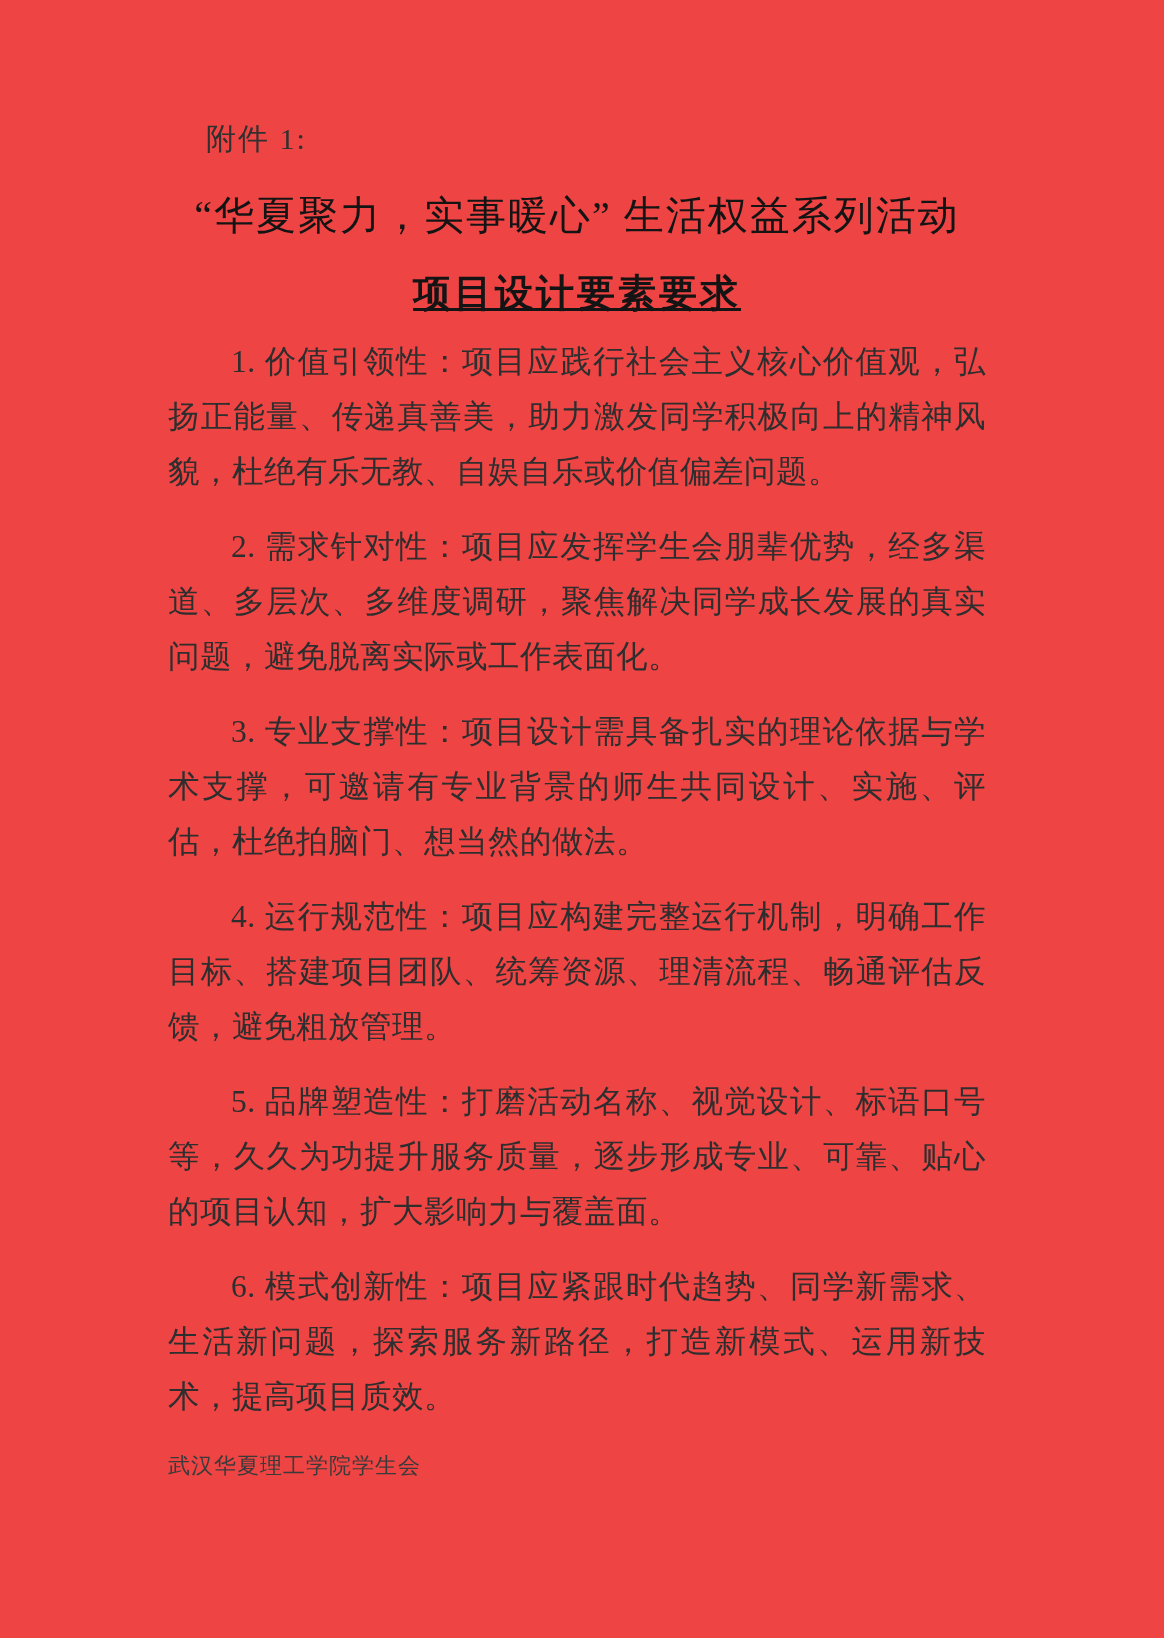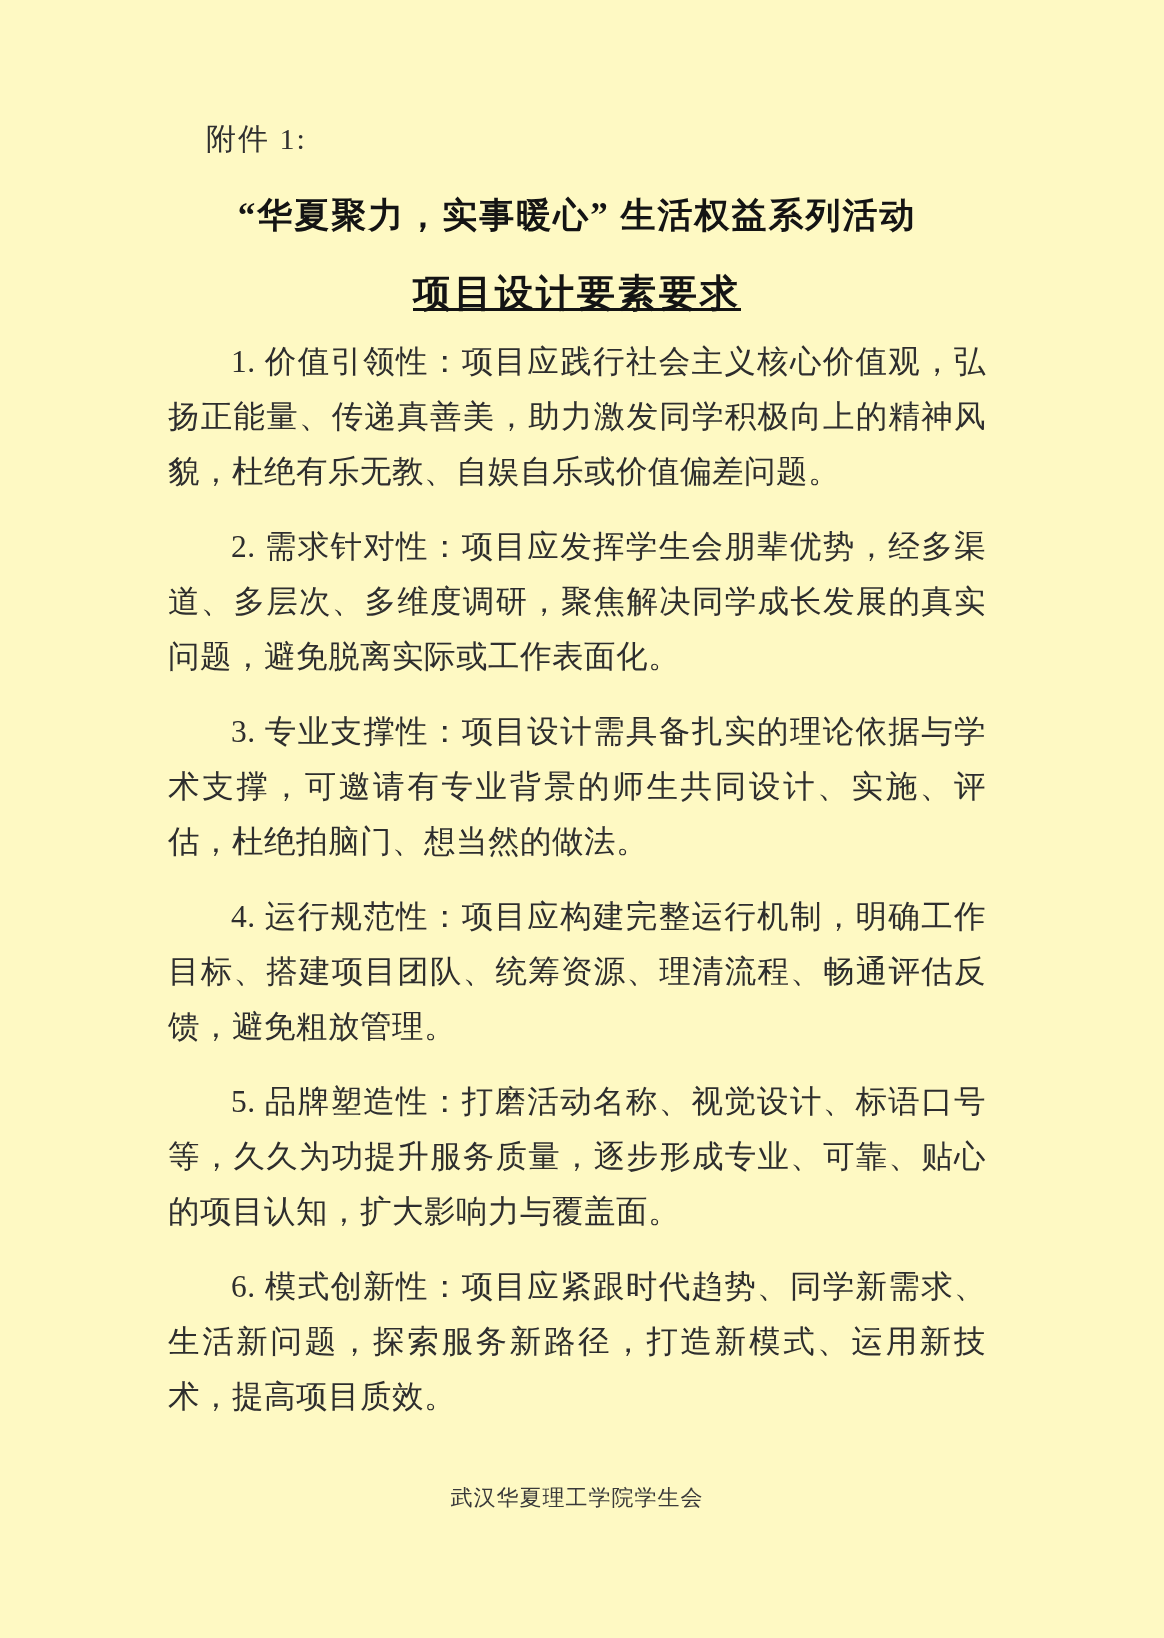--- a/index.html
+++ b/index.html
@@ -14,35 +14,35 @@
     font-family: "Liberation Serif", "DejaVu Serif", serif;
     color: #2b2b2b;
     overflow: hidden;
   }
   .page {
     position: relative;
     box-sizing: border-box;
     width: 1164px;
     height: 1638px;
     padding: 120px 178px 0 168px;
-    background: #fef9c3;
+    background: #ef4444;
   }
   .attachment-label {
     font-size: 30px;
     line-height: 38px;
     color: #303030;
     margin: 0 0 32px 38px;
     letter-spacing: 2px;
   }
   .doc-title {
     margin: 0 0 26px 0;
     text-align: center;
-    font-size: 35px;
+    font-size: 40px;
     line-height: 52px;
-    font-weight: bold;
+    font-weight: normal;
     color: #141414;
     letter-spacing: 2px;
   }
   .doc-subtitle {
     margin: 0 0 16px 0;
     text-align: center;
     font-size: 38px;
     line-height: 50px;
     font-weight: bold;
     color: #141414;
@@ -53,22 +53,22 @@
     margin: 0 0 20px 0;
     font-size: 31.5px;
     line-height: 55px;
     text-align: justify;
     text-justify: inter-ideograph;
     text-indent: 2em;
     color: #2e2e2e;
     letter-spacing: 0.5px;
   }
   .doc-footer {
-    margin-top: 60px;
-    text-align: center;
+    margin-top: 28px;
+    text-align: left;
     font-size: 22px;
     line-height: 28px;
     color: #3a3a3a;
     letter-spacing: 1px;
   }
 </style>
 </head>
 <body>
 
 <div class="page">

